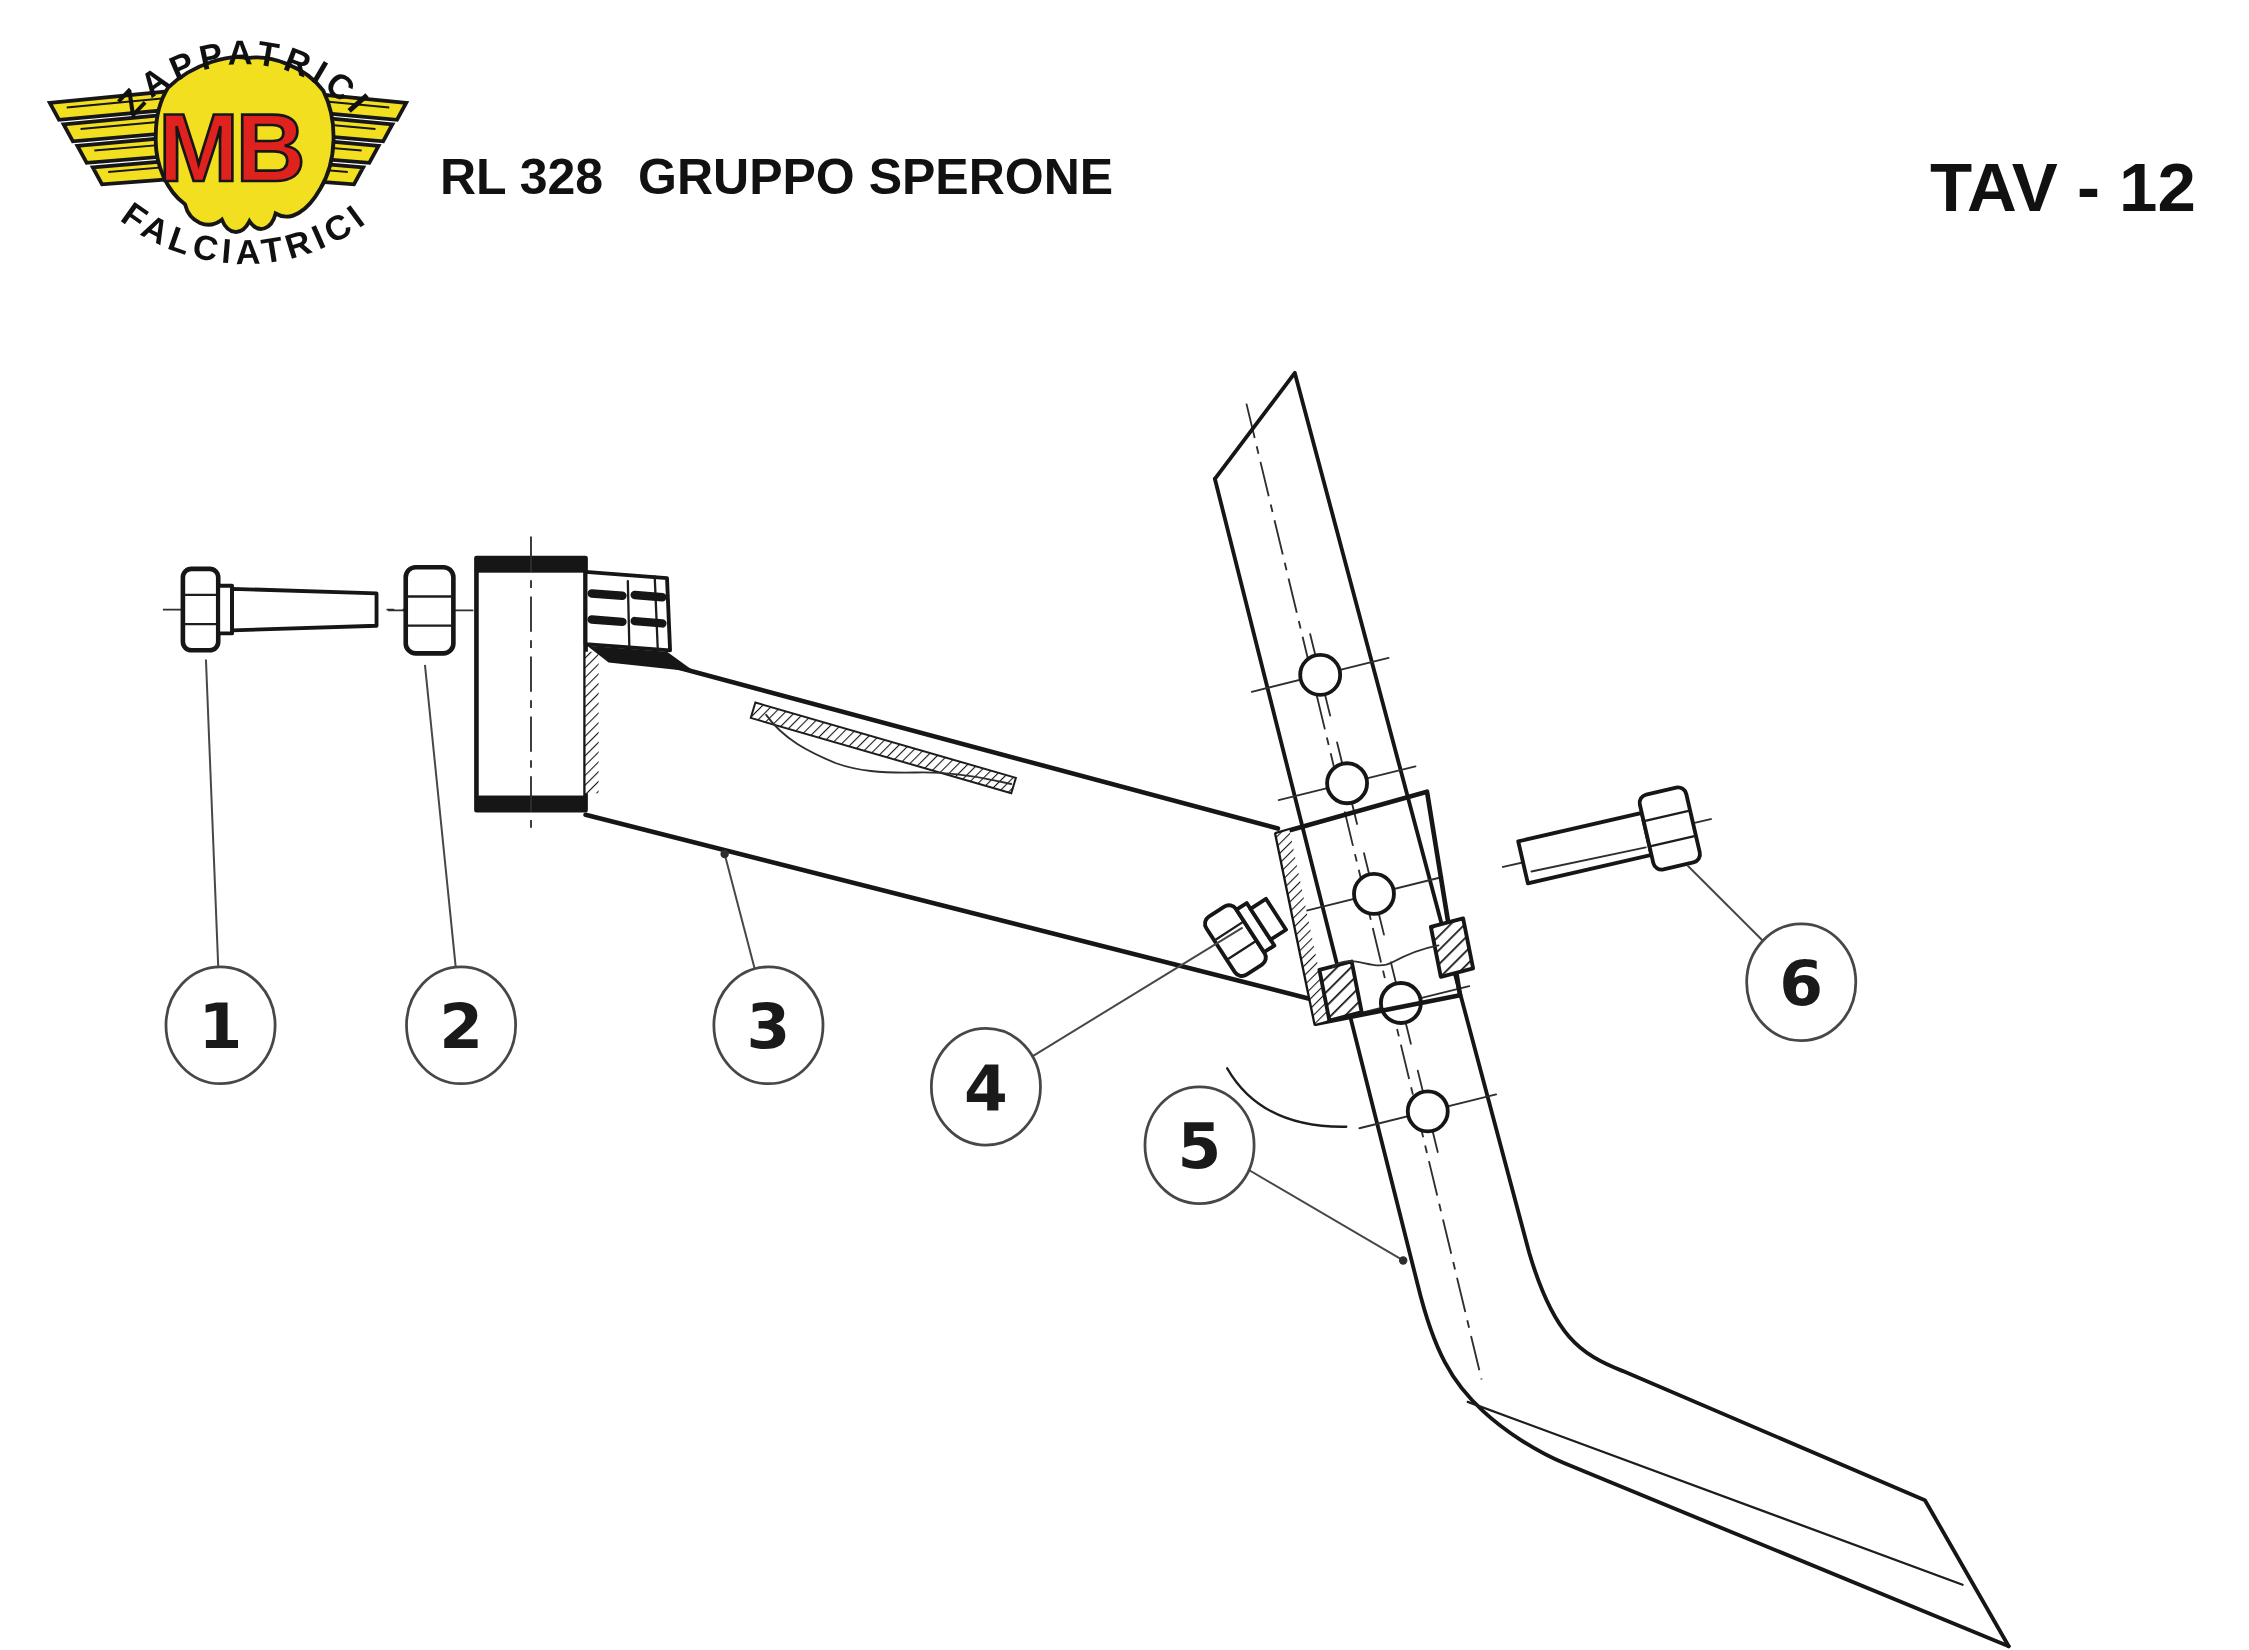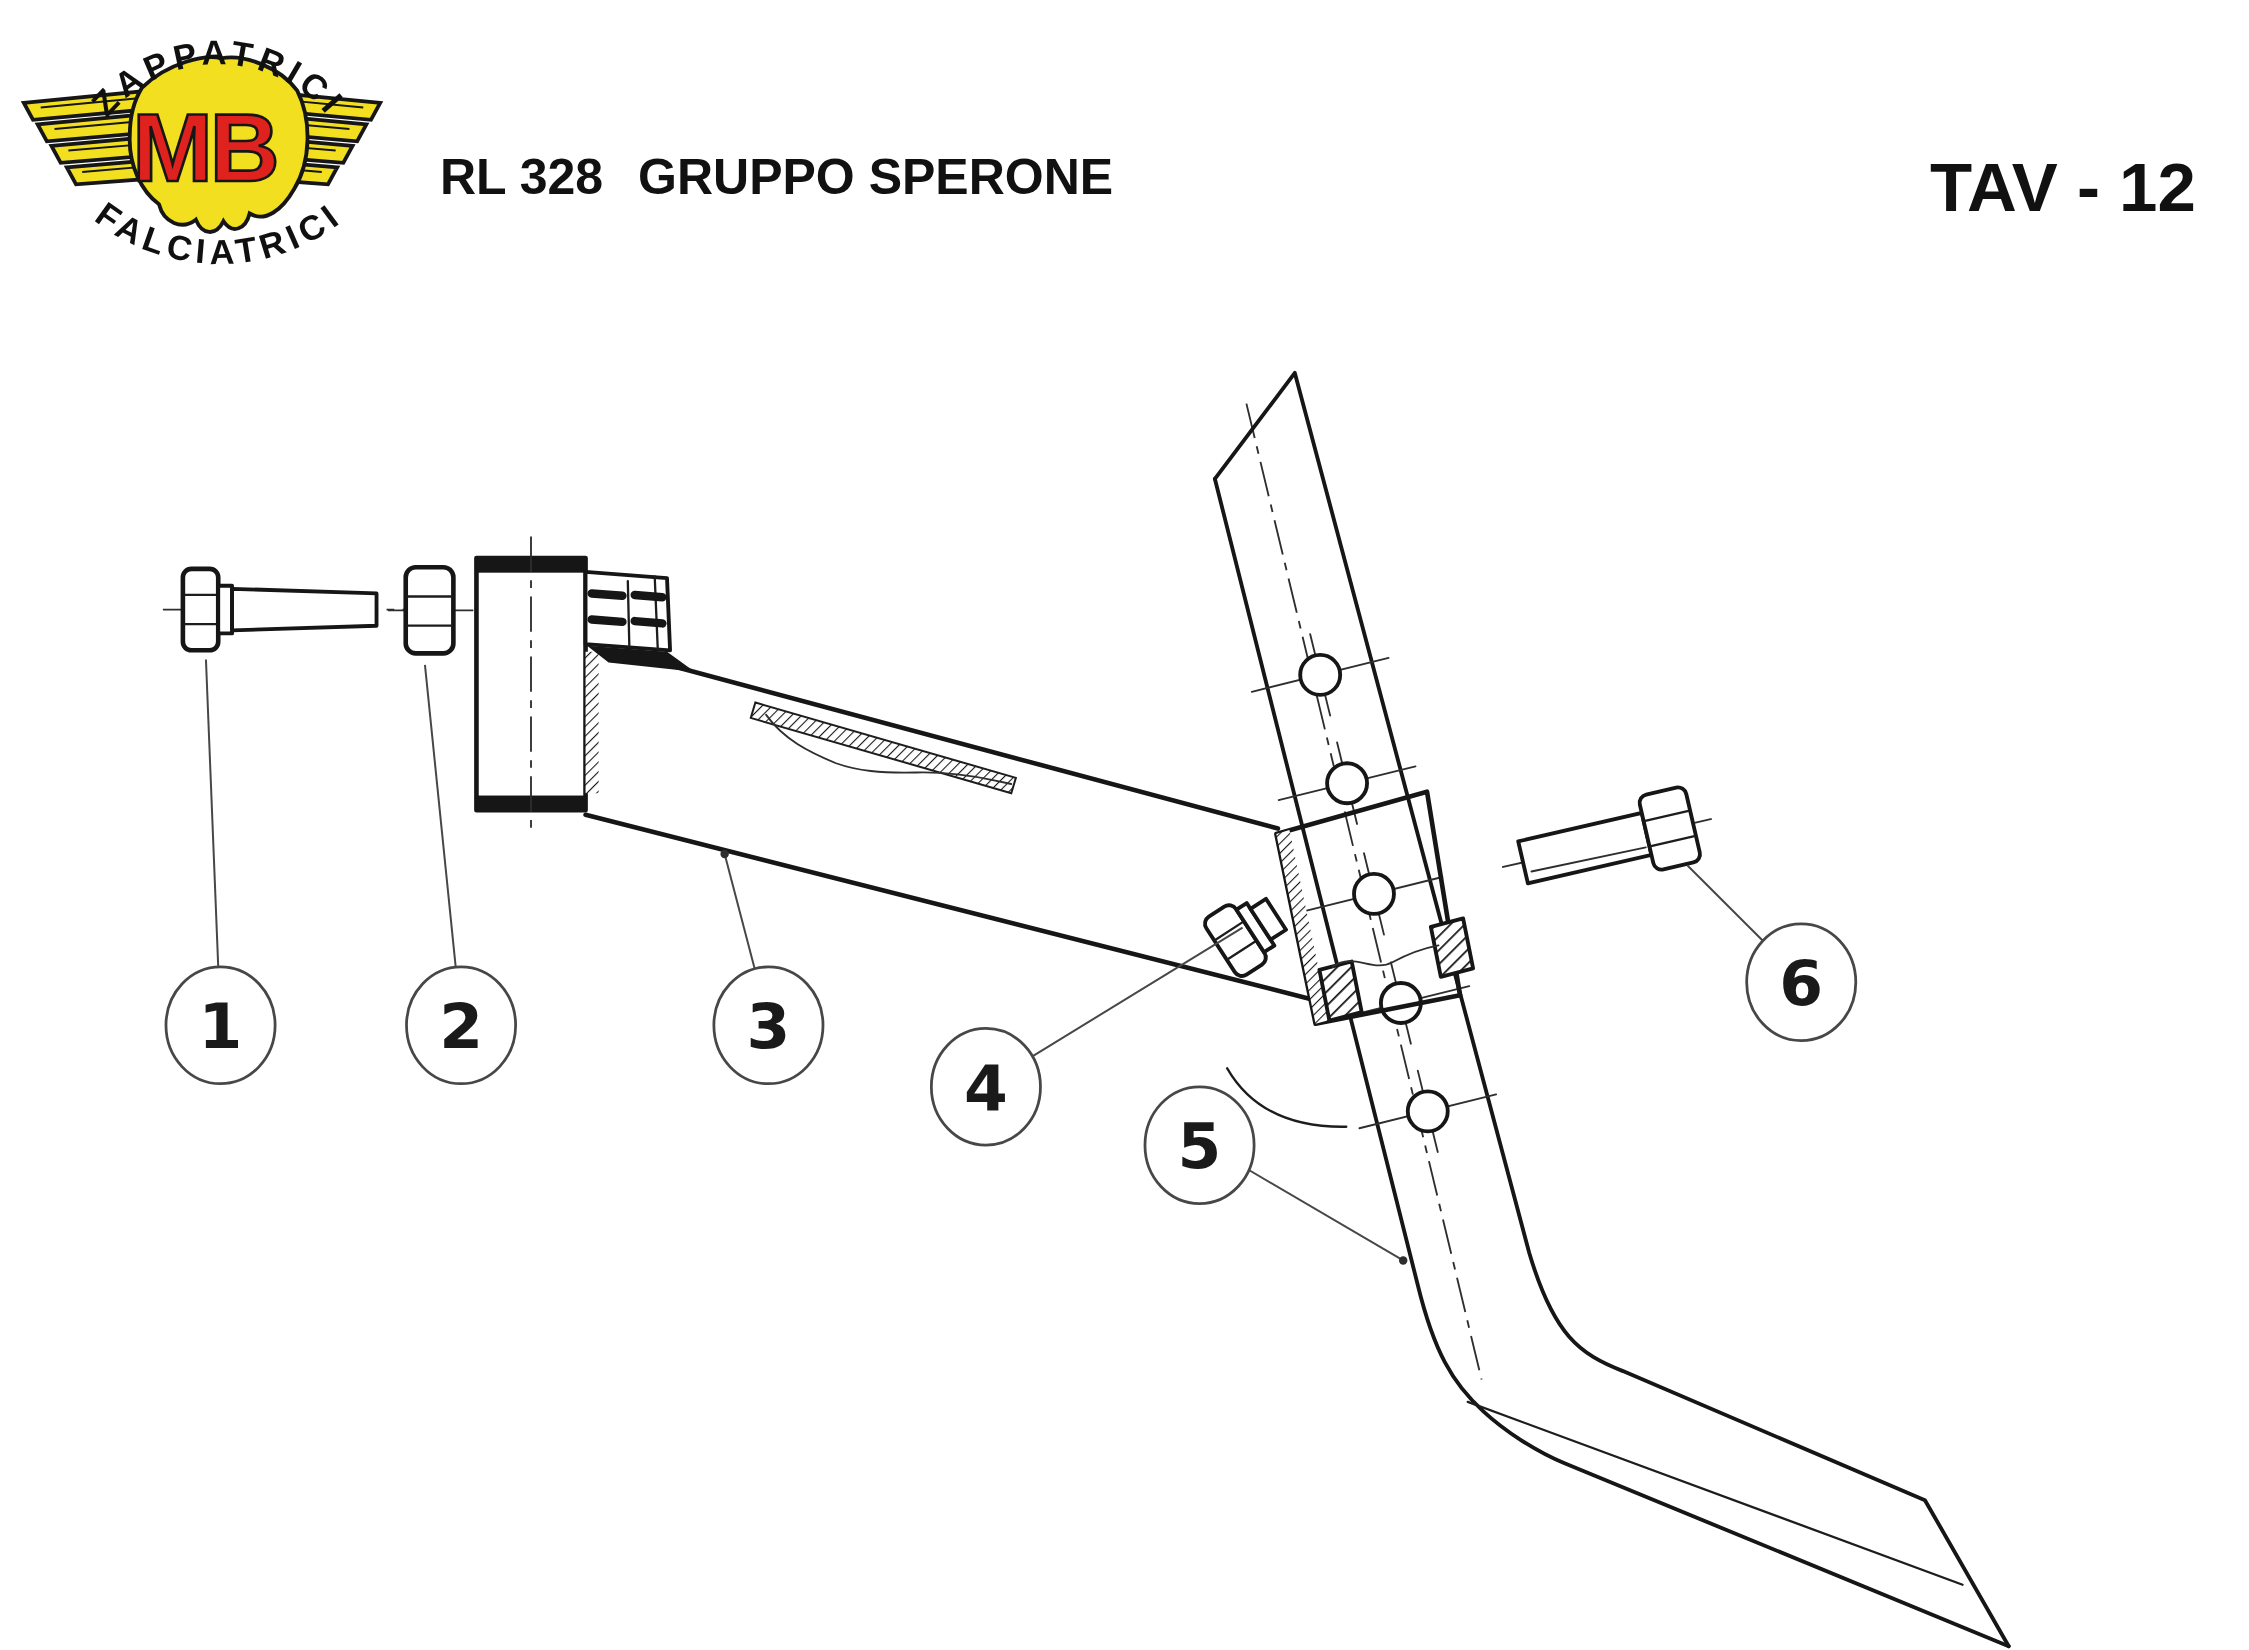--- a/index.html
+++ b/index.html
@@ -9,21 +9,21 @@
   }
   .hdr-title{
     position:absolute;left:440px;top:148px;
     font-size:50px;font-weight:bold;color:#111;white-space:nowrap;letter-spacing:0px;
   }
   .hdr-title .gap{margin-left:35px;}
   .plate{
     position:absolute;left:1930px;top:148px;
     font-size:69px;font-weight:bold;color:#111;white-space:nowrap;
   }
-  .logo-box{position:absolute;left:10px;top:3.1px;width:384px;height:292px;}
+  .logo-box{position:absolute;left:36px;top:3.1px;width:384px;height:292px;}
   svg{display:block;}
   #drawing{position:absolute;left:0;top:0;}
 
   
   .o6{fill:none;stroke:#161616;stroke-width:6;stroke-linecap:round;stroke-linejoin:round;}
   .o5{fill:none;stroke:#161616;stroke-width:5;stroke-linecap:round;stroke-linejoin:round;}
   .o3{fill:none;stroke:#1d1d1d;stroke-width:3;stroke-linecap:round;}
   .o2{stroke:#1d1d1d;stroke-width:2.6;}
   .thin{fill:none;stroke:#2e2e2e;stroke-width:2.4;stroke-linecap:round;}
   .cl{fill:none;stroke:#2e2e2e;stroke-width:2.4;stroke-dasharray:46 11 10 11;}

